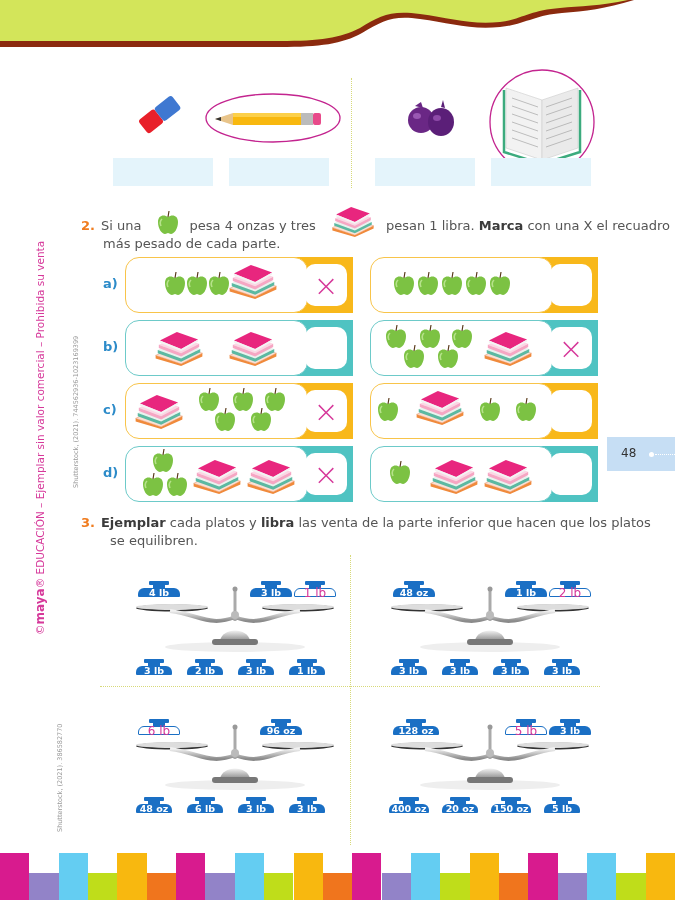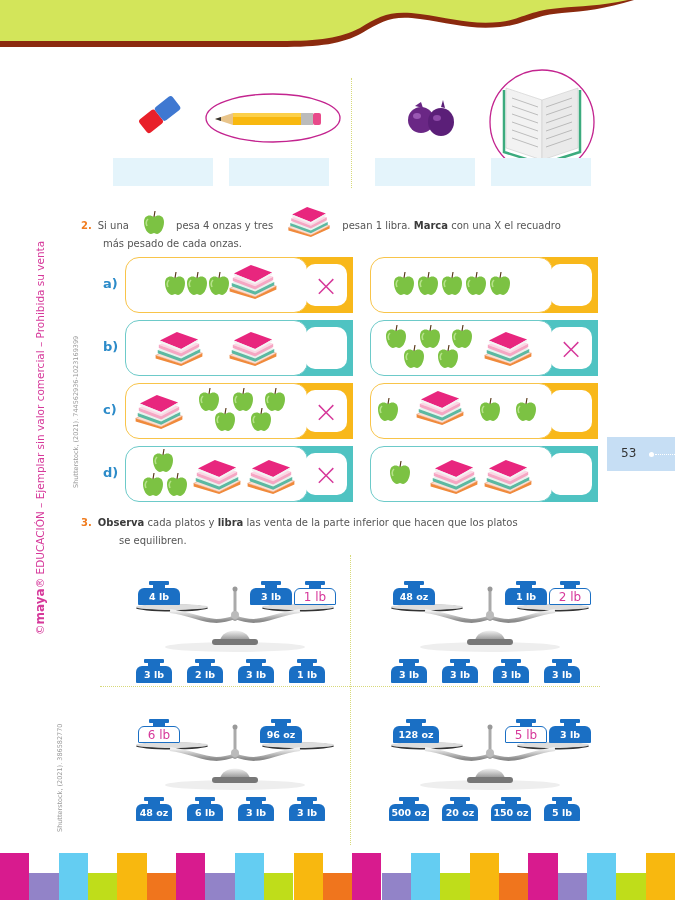--- a/index.html
+++ b/index.html
@@ -4,21 +4,21 @@
 <style>
   * { box-sizing: border-box; margin: 0; padding: 0; }
   html, body { width: 675px; height: 900px; background: #fff; overflow: hidden; }
   body { position: relative; font-family: "DejaVu Sans", sans-serif; color: #4a4a4a; }
 
   
   .top-wave { position: absolute; left: 0; top: 0; width: 675px; height: 50px; }
   .ex1-item { position: absolute; }
 
   
-  .instr { position: absolute; left: 81px; font-size: 10px; line-height: 17px; color: #555; }
+  .instr { position: absolute; left: 81px; font-size: 13px; line-height: 17px; color: #555; }
   .instr .num { color: #f07c1f; font-weight: bold; margin-right: 6px; }
   .instr b { color: #3b3b3b; font-weight: bold; }
   .inline-ico { display: inline-block; vertical-align: middle; }
 
   
   .row-label { position: absolute; left: 103px; font-size: 13px; font-weight: bold; color: #2c8bc9; }
   .cmp { position: absolute; height: 56px; width: 228px; }
   .cmp .tab { position: absolute; right: 0; top: 0; width: 76px; height: 56px; }
   .cmp .panel { position: absolute; left: 0; top: 0; width: 183px; height: 56px; background: #fff; border: 1.6px solid; border-radius: 14px; }
   .cmp .check { position: absolute; right: 6px; top: 7px; width: 42px; height: 42px; background: #fff; border-radius: 10px; display: flex; align-items: center; justify-content: center; font-size: 30px; color: #d6389a; font-family: "DejaVu Sans", sans-serif; font-weight: 200; }
@@ -35,21 +35,21 @@
   
   .vert { position: absolute; transform-origin: left top; transform: rotate(-90deg); white-space: nowrap; }
   .vert-brand { left: 33px; top: 635px; font-size: 10.5px; color: #d6389a; }
   .vert-brand .maya { font-weight: bold; font-size: 12px; }
   .vert-credit { font-size: 6.5px; color: #999; }
 
   
   .grid-div-v { position: absolute; left: 350px; top: 555px; height: 290px; border-left: 1px dotted #d7d97a; }
   .grid-div-h { position: absolute; left: 100px; top: 686px; width: 500px; border-top: 1px dotted #d7d97a; }
   .bal { position: absolute; width: 250px; height: 130px; }
-  .weight { position: absolute; height: 24px; }
+  .weight { position: absolute; height: 16px; }
   .weight .handle { position: absolute; left: 50%; transform: translateX(-50%); top: 0; width: 20px; height: 4px; border-radius: 1px; }
   .weight .neck { position: absolute; left: 50%; transform: translateX(-50%); top: 4px; width: 12px; height: 3px; }
   .weight .body { position: absolute; left: 0; right: 0; top: 7px; bottom: 0; border-radius: 6px 6px 1px 1px; display: flex; align-items: center; justify-content: center; font-size: 9.5px; font-weight: bold; color: #fff; }
   .weight.blue .handle, .weight.blue .neck, .weight.blue .body { background: #1a6fc4; }
   .weight.ans .handle, .weight.ans .neck { background: #1a6fc4; }
   .weight.ans .body { background: #fff; border: 1.3px solid #1a6fc4; color: #d6389a; font-weight: normal; font-size: 12px; }
   .scale-svg { position: absolute; left: 0; top: 0; }
 
   
   .stripes { position: absolute; left: 0; top: 847px; width: 675px; height: 53px; }
@@ -126,21 +126,21 @@
   <span class="num">2.</span><span>Si una</span>
   <svg class="inline-ico" width="28" height="26" style="margin:-6px 8px 0 8px">
       <use href="#apple"></use>
     </svg><span>pesa 4 onzas y tres</span>
   <svg class="inline-ico" width="46" height="30" style="margin:-8px 10px 0 10px">
       <use href="#books"></use>
     </svg><span>pesan 1 libra.</span>
   <b>Marca</b>
   <span>con una X el recuadro</span>
 </div>
-<div class="instr" style="top:235px;left:103px">más pesado de cada onzas.</div>
+<div class="instr" style="top:235px;left:103px">más pesado de cada parte.</div>
 
 <svg width="0" height="0" style="position:absolute">
   <defs>
     <symbol id="apple" viewBox="0 0 24 26">
       <path d="M12,7 C8,4 2,5 2,12 C2,19 6,24 9,24 C10.5,24 11,23 12,23 C13,23 13.5,24 15,24 C18,24 22,19 22,12 C22,5 16,4 12,7 Z" fill="#7cc243"></path>
       <path d="M6,9 C4,11 4,14 5,16" stroke="#b6e28a" stroke-width="1.6" fill="none"></path>
       <path d="M12,7 L13,1" stroke="#5a3a1a" stroke-width="1.2"></path>
     </symbol>
     <symbol id="books" viewBox="0 0 48 32">
       <path d="M2,22 L26,30 L46,20 L22,13 Z" fill="#fbe1d6" stroke="#e9a07a" stroke-width="0.6"></path>
@@ -325,38 +325,38 @@
         </svg>
         <svg width="52" height="34" style="position: absolute; left: 112px; top: 14px;">
           <use href="#books"></use>
         </svg>
       </div>
       <div class="check"></div>
     </div>
   </div>
 
 <div class="page-tab">
-  <span class="pn">53</span>
+  <span class="pn">48</span>
   <span class="dot"></span>
   <span class="dots"></span>
 </div>
 
 <div class="vert vert-brand">
   <span>©</span><span class="maya">maya</span><span>® EDUCACIÓN – Ejemplar sin valor comercial – Prohibida su venta</span>
 </div>
 <div class="vert vert-credit" style="left:72px;top:488px">Shutterstock, (2021). 744562936-1023169399</div>
 <div class="vert vert-credit" style="left:56px;top:832px">Shutterstock, (2021). 386582770</div>
 
 <div class="instr" style="top:514px">
-  <span class="num">3.</span><b>Observa</b>
+  <span class="num">3.</span><b>Ejemplar</b>
   <span>cada platos y</span>
   <b>libra</b>
   <span>las venta de la parte inferior que hacen que los platos</span>
 </div>
-<div class="instr" style="top:532px;left:119px">se equilibren.</div>
+<div class="instr" style="top:532px;left:110px">se equilibren.</div>
 
 <div class="grid-div-v"></div>
 <div class="grid-div-h"></div>
 <div id="balances">
     <div class="bal" style="left: 110px; top: 575px;">
       <svg class="scale-svg" width="250" height="80">
     <defs>
           <linearGradient id="met0" x1="0" x2="0" y1="0" y2="1">
             <stop offset="0" stop-color="#f2f2f2"></stop>
             <stop offset="1" stop-color="#8a8a8a"></stop>
@@ -548,21 +548,21 @@
         <span class="body">5 lb</span>
       </div>
       <div class="weight blue" style="left: 184px; top: 6px; width: 42px;">
         <span class="handle"></span>
         <span class="neck"></span>
         <span class="body">3 lb</span>
       </div>
       <div class="weight blue" style="left: 24px; top: 84px; width: 40px;">
         <span class="handle"></span>
         <span class="neck"></span>
-        <span class="body">500 oz</span>
+        <span class="body">400 oz</span>
       </div>
       <div class="weight blue" style="left: 77px; top: 84px; width: 36px;">
         <span class="handle"></span>
         <span class="neck"></span>
         <span class="body">20 oz</span>
       </div>
       <div class="weight blue" style="left: 126px; top: 84px; width: 40px;">
         <span class="handle"></span>
         <span class="neck"></span>
         <span class="body">150 oz</span>

